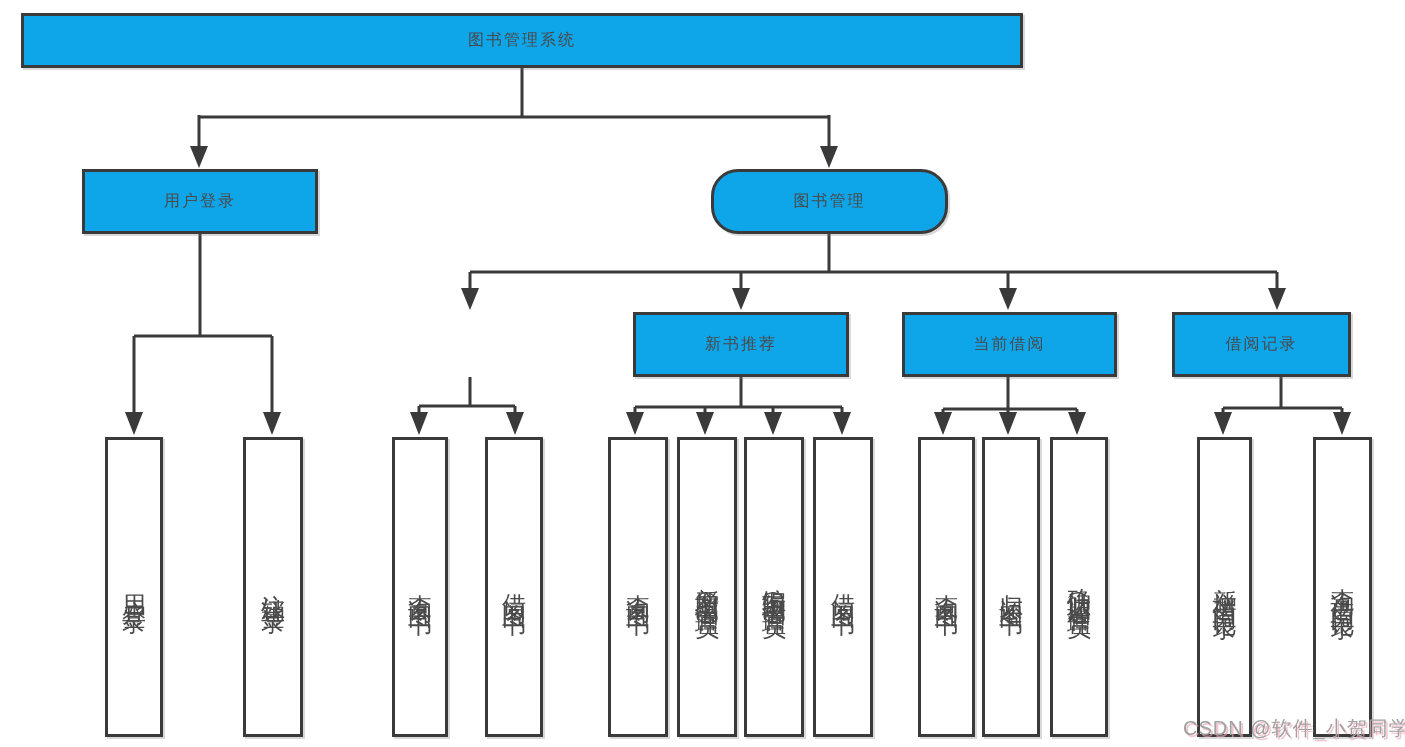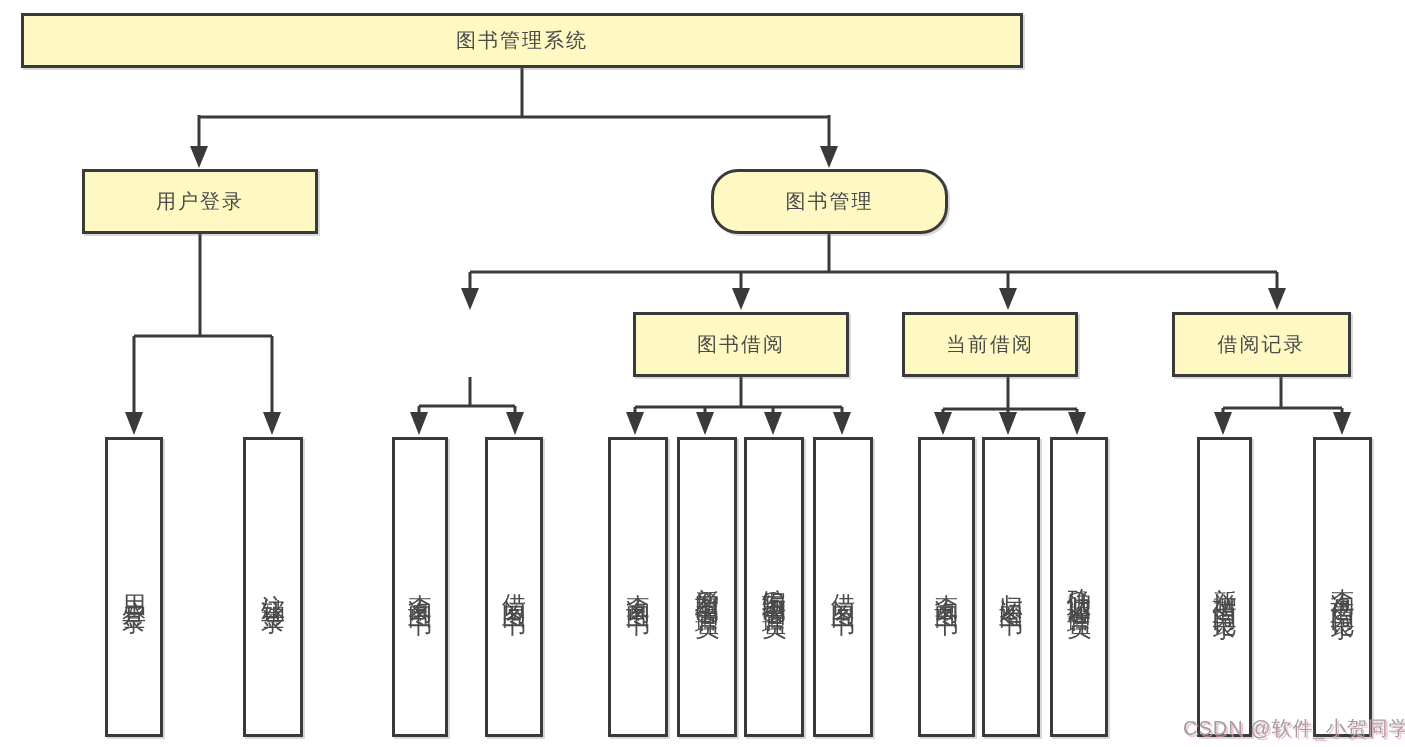--- a/index.html
+++ b/index.html
@@ -8,23 +8,23 @@
     width:1405px;height:747px;
     background:#ffffff;
     font-family:"Liberation Sans", sans-serif;
     overflow:hidden;
   }
   svg.wires{position:absolute;left:0;top:0;width:1405px;height:747px;}
   .hnode{
     position:absolute;
     box-sizing:border-box;
     border:3px solid #3a3a3a;
-    background:#fef9c3;
+    background:#0ea5e9;
     display:flex;align-items:center;justify-content:center;
-    font-size:20px;letter-spacing:2px;color:#4a4a4a;
+    font-size:16px;letter-spacing:2px;color:#4a4a4a;
     box-shadow:2px 2px 0 rgba(120,120,120,0.28);
   }
   .vnode{
     position:absolute;
     top:437px;height:300px;
     box-sizing:border-box;
     border:3px solid #3a3a3a;
     background:#ffffff;
     display:flex;align-items:center;justify-content:center;
     box-shadow:2px 2px 0 rgba(120,120,120,0.28);
@@ -102,22 +102,22 @@
       <polygon points="1214,412 1232,412 1223,435" stroke="none"></polygon>
       <polygon points="1333,412 1351,412 1342,435" stroke="none"></polygon>
     </g>
   </svg>
 
   <div class="hnode" style="left:21px;top:13px;width:1002px;height:55px;">图书管理系统</div>
 
   <div class="hnode" style="left:82px;top:169px;width:236px;height:65px;">用户登录</div>
   <div class="hnode" style="left:711px;top:169px;width:237px;height:65px;border-radius:27px;">图书管理</div>
 
-  <div class="hnode" style="left:633px;top:312px;width:216px;height:65px;">图书借阅</div>
-  <div class="hnode" style="left:902px;top:312px;width:176px;height:65px;text-align:center;">当前借阅</div>
+  <div class="hnode" style="left:633px;top:312px;width:216px;height:65px;">新书推荐</div>
+  <div class="hnode" style="left:902px;top:312px;width:215px;height:65px;text-align:center;">当前借阅</div>
   <div class="hnode" style="left:1172px;top:312px;width:179px;height:65px;">借阅记录</div>
 
   <div class="vnode" style="left:105px;width:58px;">
     <span class="vtext">用户登录</span>
   </div>
   <div class="vnode" style="left:243px;width:60px;">
     <span class="vtext">注销登录</span>
   </div>
 
   <div class="vnode" style="left:392px;width:56px;">

